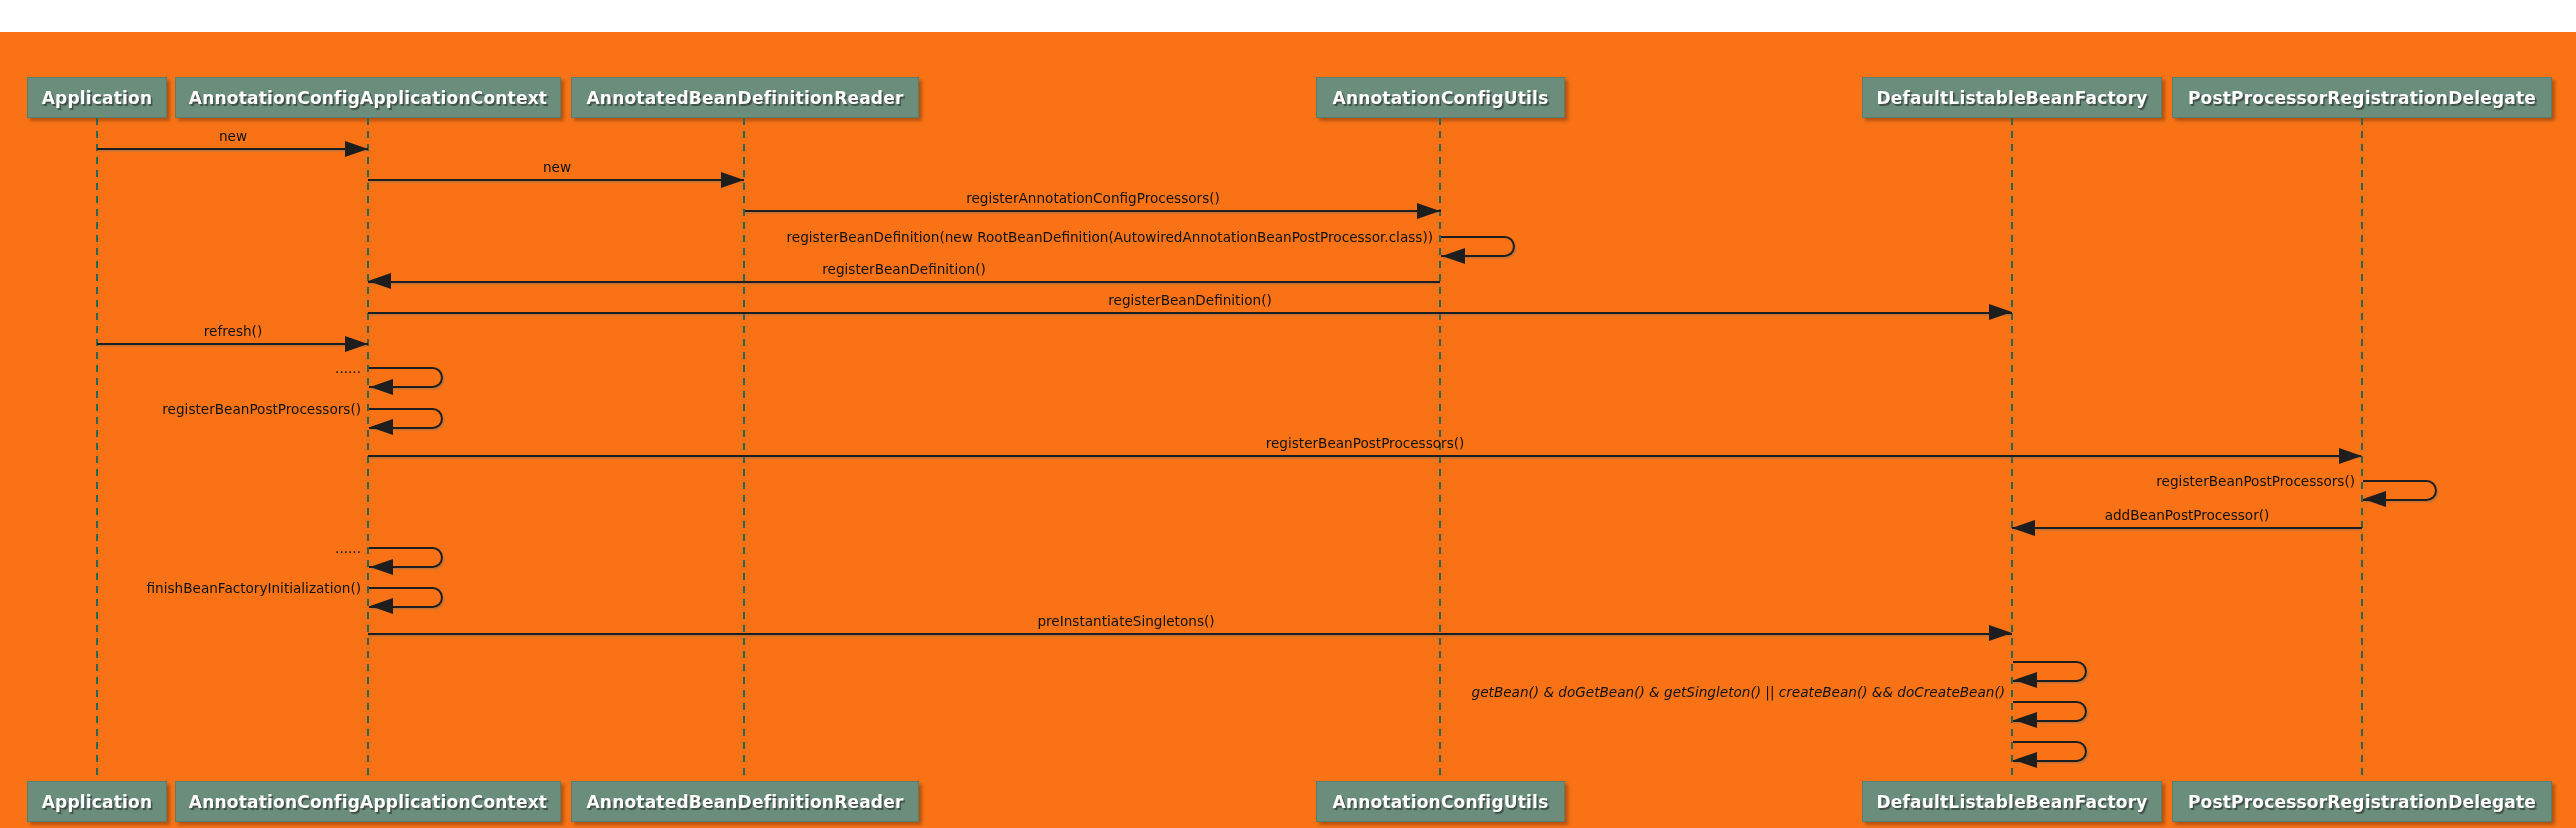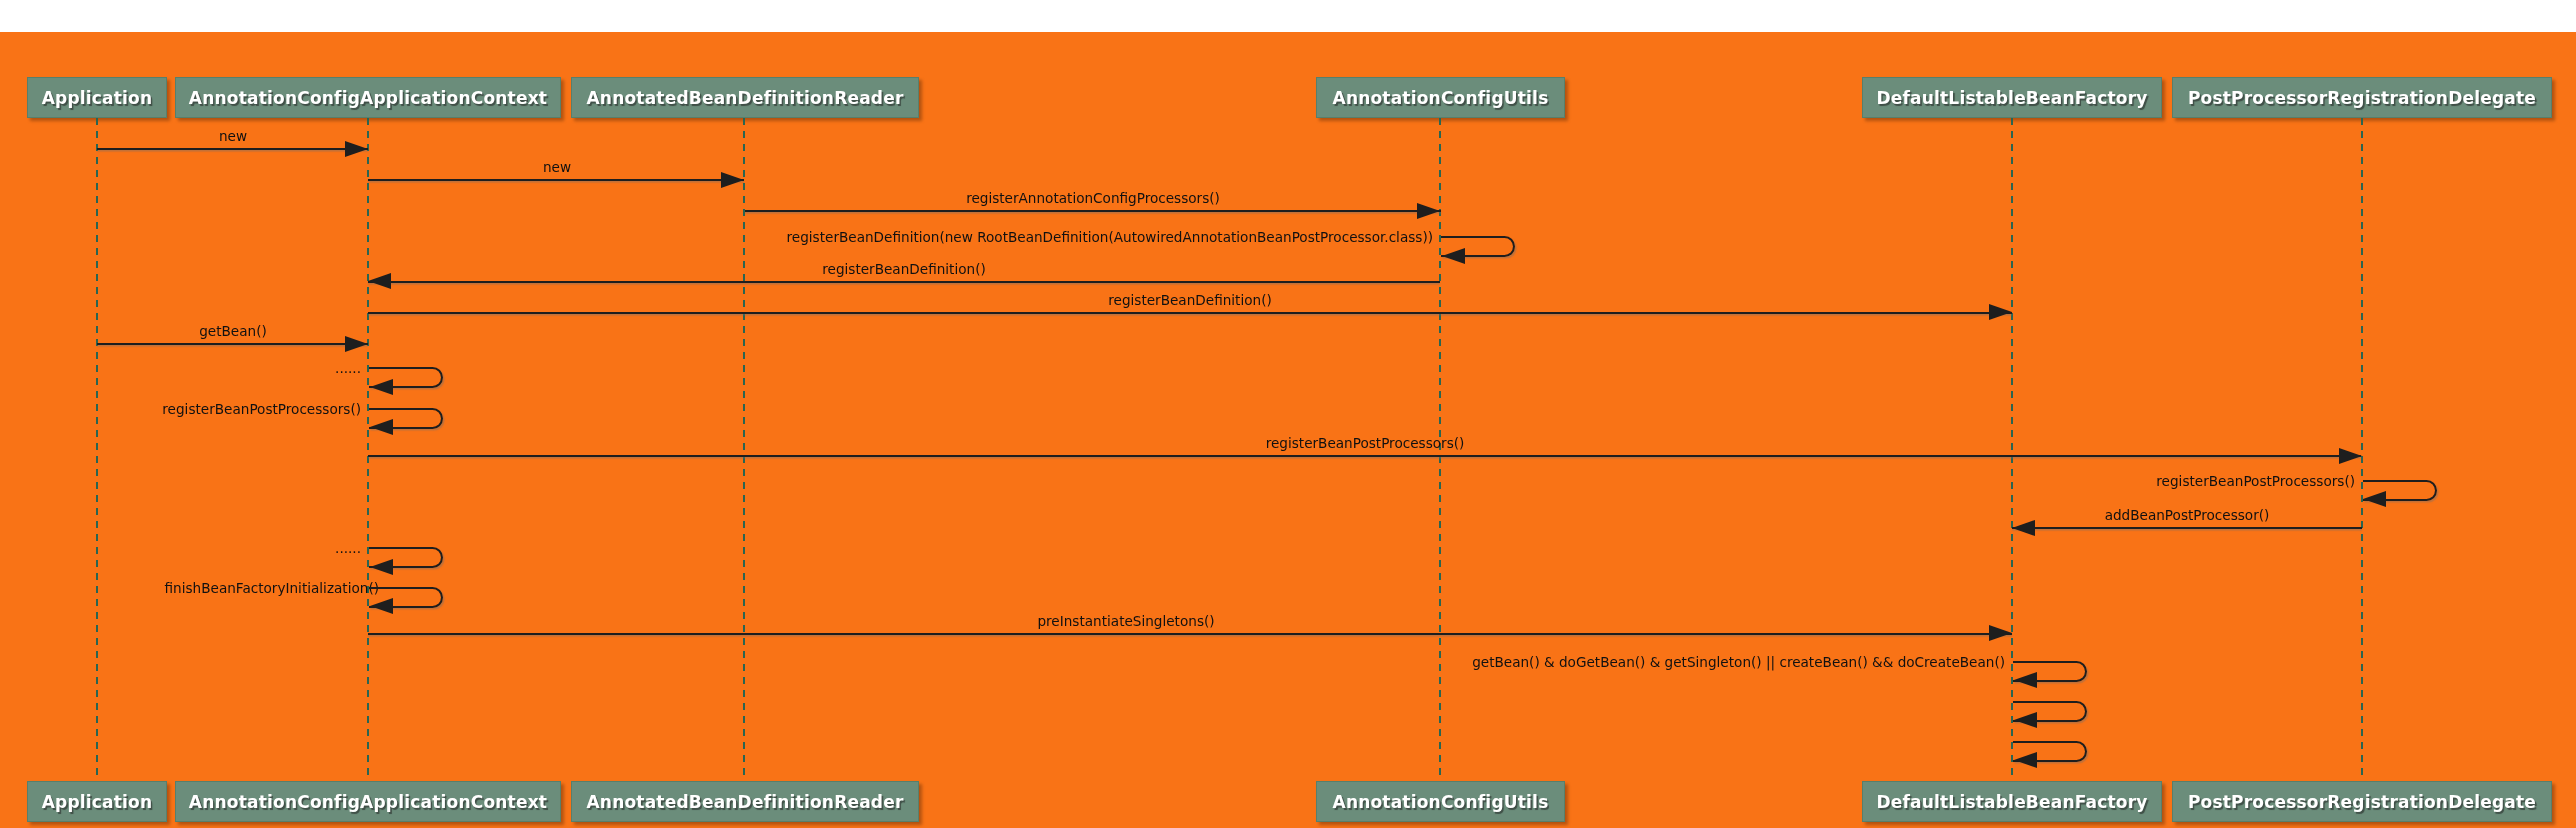--- a/index.html
+++ b/index.html
@@ -103,46 +103,46 @@
     <div class="self-loop" style="left: 1441px; top: 204px; width: 74px; height: 21px; border-width: 2.3px; border-color: rgb(30, 30, 30);"></div>
     <div class="arrow-head" style="left: 1442px; top: 216px; border-top: 8.5px solid transparent; border-bottom: 8.5px solid transparent; border-right: 23px solid rgb(30, 30, 30);"></div>
     <div class="msg-line" style="left: 368px; top: 249px; width: 1072px; background: rgb(30, 30, 30);"></div>
     <div class="arrow-head" style="top: 241px; border-top: 8.5px solid transparent; border-bottom: 8.5px solid transparent; left: 368px; border-right: 23px solid rgb(30, 30, 30);"></div>
     <div class="msg-label" style="left: 904px; top: 230px; color: rgb(17, 17, 17);">registerBeanDefinition()</div>
     <div class="msg-line" style="left: 368px; top: 280px; width: 1644px; background: rgb(30, 30, 30);"></div>
     <div class="arrow-head" style="top: 272px; border-top: 8.5px solid transparent; border-bottom: 8.5px solid transparent; left: 1989px; border-left: 23px solid rgb(30, 30, 30);"></div>
     <div class="msg-label" style="left: 1190px; top: 261px; color: rgb(17, 17, 17);">registerBeanDefinition()</div>
     <div class="msg-line" style="left: 97px; top: 311px; width: 271px; background: rgb(30, 30, 30);"></div>
     <div class="arrow-head" style="top: 304px; border-top: 8.5px solid transparent; border-bottom: 8.5px solid transparent; left: 345px; border-left: 23px solid rgb(30, 30, 30);"></div>
-    <div class="msg-label" style="left: 233px; top: 292px; color: rgb(17, 17, 17);">getBean()</div>
+    <div class="msg-label" style="left: 233px; top: 292px; color: rgb(17, 17, 17);">refresh()</div>
     <div class="self-label" style="left: 0px; width: 361px; top: 327px; color: rgb(17, 17, 17);">......</div>
     <div class="self-loop" style="left: 369px; top: 335px; width: 74px; height: 21px; border-width: 2.3px; border-color: rgb(30, 30, 30);"></div>
     <div class="arrow-head" style="left: 370px; top: 347px; border-top: 8.5px solid transparent; border-bottom: 8.5px solid transparent; border-right: 23px solid rgb(30, 30, 30);"></div>
     <div class="self-label" style="left: 0px; width: 361px; top: 368px; color: rgb(17, 17, 17);">registerBeanPostProcessors()</div>
     <div class="self-loop" style="left: 369px; top: 376px; width: 74px; height: 21px; border-width: 2.3px; border-color: rgb(30, 30, 30);"></div>
     <div class="arrow-head" style="left: 370px; top: 387px; border-top: 8.5px solid transparent; border-bottom: 8.5px solid transparent; border-right: 23px solid rgb(30, 30, 30);"></div>
     <div class="msg-line" style="left: 368px; top: 423px; width: 1993px; background: rgb(30, 30, 30);"></div>
     <div class="arrow-head" style="top: 416px; border-top: 8.5px solid transparent; border-bottom: 8.5px solid transparent; left: 2339px; border-left: 23px solid rgb(30, 30, 30);"></div>
     <div class="msg-label" style="left: 1365px; top: 404px; color: rgb(17, 17, 17);">registerBeanPostProcessors()</div>
     <div class="self-label" style="left: 0px; width: 2355px; top: 440px; color: rgb(17, 17, 17);">registerBeanPostProcessors()</div>
     <div class="self-loop" style="left: 2363px; top: 448px; width: 74px; height: 21px; border-width: 2.3px; border-color: rgb(30, 30, 30);"></div>
     <div class="arrow-head" style="left: 2363px; top: 459px; border-top: 8.5px solid transparent; border-bottom: 8.5px solid transparent; border-right: 23px solid rgb(30, 30, 30);"></div>
     <div class="msg-line" style="left: 2012px; top: 495px; width: 350px; background: rgb(30, 30, 30);"></div>
     <div class="arrow-head" style="top: 488px; border-top: 8.5px solid transparent; border-bottom: 8.5px solid transparent; left: 2012px; border-right: 23px solid rgb(30, 30, 30);"></div>
     <div class="msg-label" style="left: 2187px; top: 476px; color: rgb(17, 17, 17);">addBeanPostProcessor()</div>
     <div class="self-label" style="left: 0px; width: 361px; top: 507px; color: rgb(17, 17, 17);">......</div>
     <div class="self-loop" style="left: 369px; top: 515px; width: 74px; height: 21px; border-width: 2.3px; border-color: rgb(30, 30, 30);"></div>
     <div class="arrow-head" style="left: 370px; top: 527px; border-top: 8.5px solid transparent; border-bottom: 8.5px solid transparent; border-right: 23px solid rgb(30, 30, 30);"></div>
-    <div class="self-label" style="left: 18px; width: 361px; top: 547px; color: rgb(17, 17, 17);">finishBeanFactoryInitialization()</div>
+    <div class="self-label" style="left: 0px; width: 361px; top: 547px; color: rgb(17, 17, 17);">finishBeanFactoryInitialization()</div>
     <div class="self-loop" style="left: 369px; top: 555px; width: 74px; height: 21px; border-width: 2.3px; border-color: rgb(30, 30, 30);"></div>
     <div class="arrow-head" style="left: 370px; top: 566px; border-top: 8.5px solid transparent; border-bottom: 8.5px solid transparent; border-right: 23px solid rgb(30, 30, 30);"></div>
     <div class="msg-line" style="left: 368px; top: 601px; width: 1644px; background: rgb(30, 30, 30);"></div>
     <div class="arrow-head" style="top: 593px; border-top: 8.5px solid transparent; border-bottom: 8.5px solid transparent; left: 1989px; border-left: 23px solid rgb(30, 30, 30);"></div>
     <div class="msg-label" style="left: 1126px; top: 582px; color: rgb(17, 17, 17);">preInstantiateSingletons()</div>
-    <div class="self-label" style="left: 0px; width: 2005px; top: 621px; color: rgb(17, 17, 17);">getBean() &amp; doGetBean() &amp; getSingleton() || createBean() &amp;&amp; doCreateBean()</div>
+    <div class="self-label" style="left: 0px; width: 2005px; top: 651px; color: rgb(17, 17, 17); font-style: italic;">getBean() &amp; doGetBean() &amp; getSingleton() || createBean() &amp;&amp; doCreateBean()</div>
     <div class="self-loop" style="left: 2013px; top: 629px; width: 74px; height: 21px; border-width: 2.3px; border-color: rgb(30, 30, 30);"></div>
     <div class="arrow-head" style="left: 2014px; top: 640px; border-top: 8.5px solid transparent; border-bottom: 8.5px solid transparent; border-right: 23px solid rgb(30, 30, 30);"></div>
     <div class="self-loop" style="left: 2013px; top: 669px; width: 74px; height: 21px; border-width: 2.3px; border-color: rgb(30, 30, 30);"></div>
     <div class="arrow-head" style="left: 2014px; top: 680px; border-top: 8.5px solid transparent; border-bottom: 8.5px solid transparent; border-right: 23px solid rgb(30, 30, 30);"></div>
     <div class="self-loop" style="left: 2013px; top: 709px; width: 74px; height: 21px; border-width: 2.3px; border-color: rgb(30, 30, 30);"></div>
     <div class="arrow-head" style="left: 2014px; top: 720px; border-top: 8.5px solid transparent; border-bottom: 8.5px solid transparent; border-right: 23px solid rgb(30, 30, 30);"></div>
   </div>
 
 
 </body></html>

